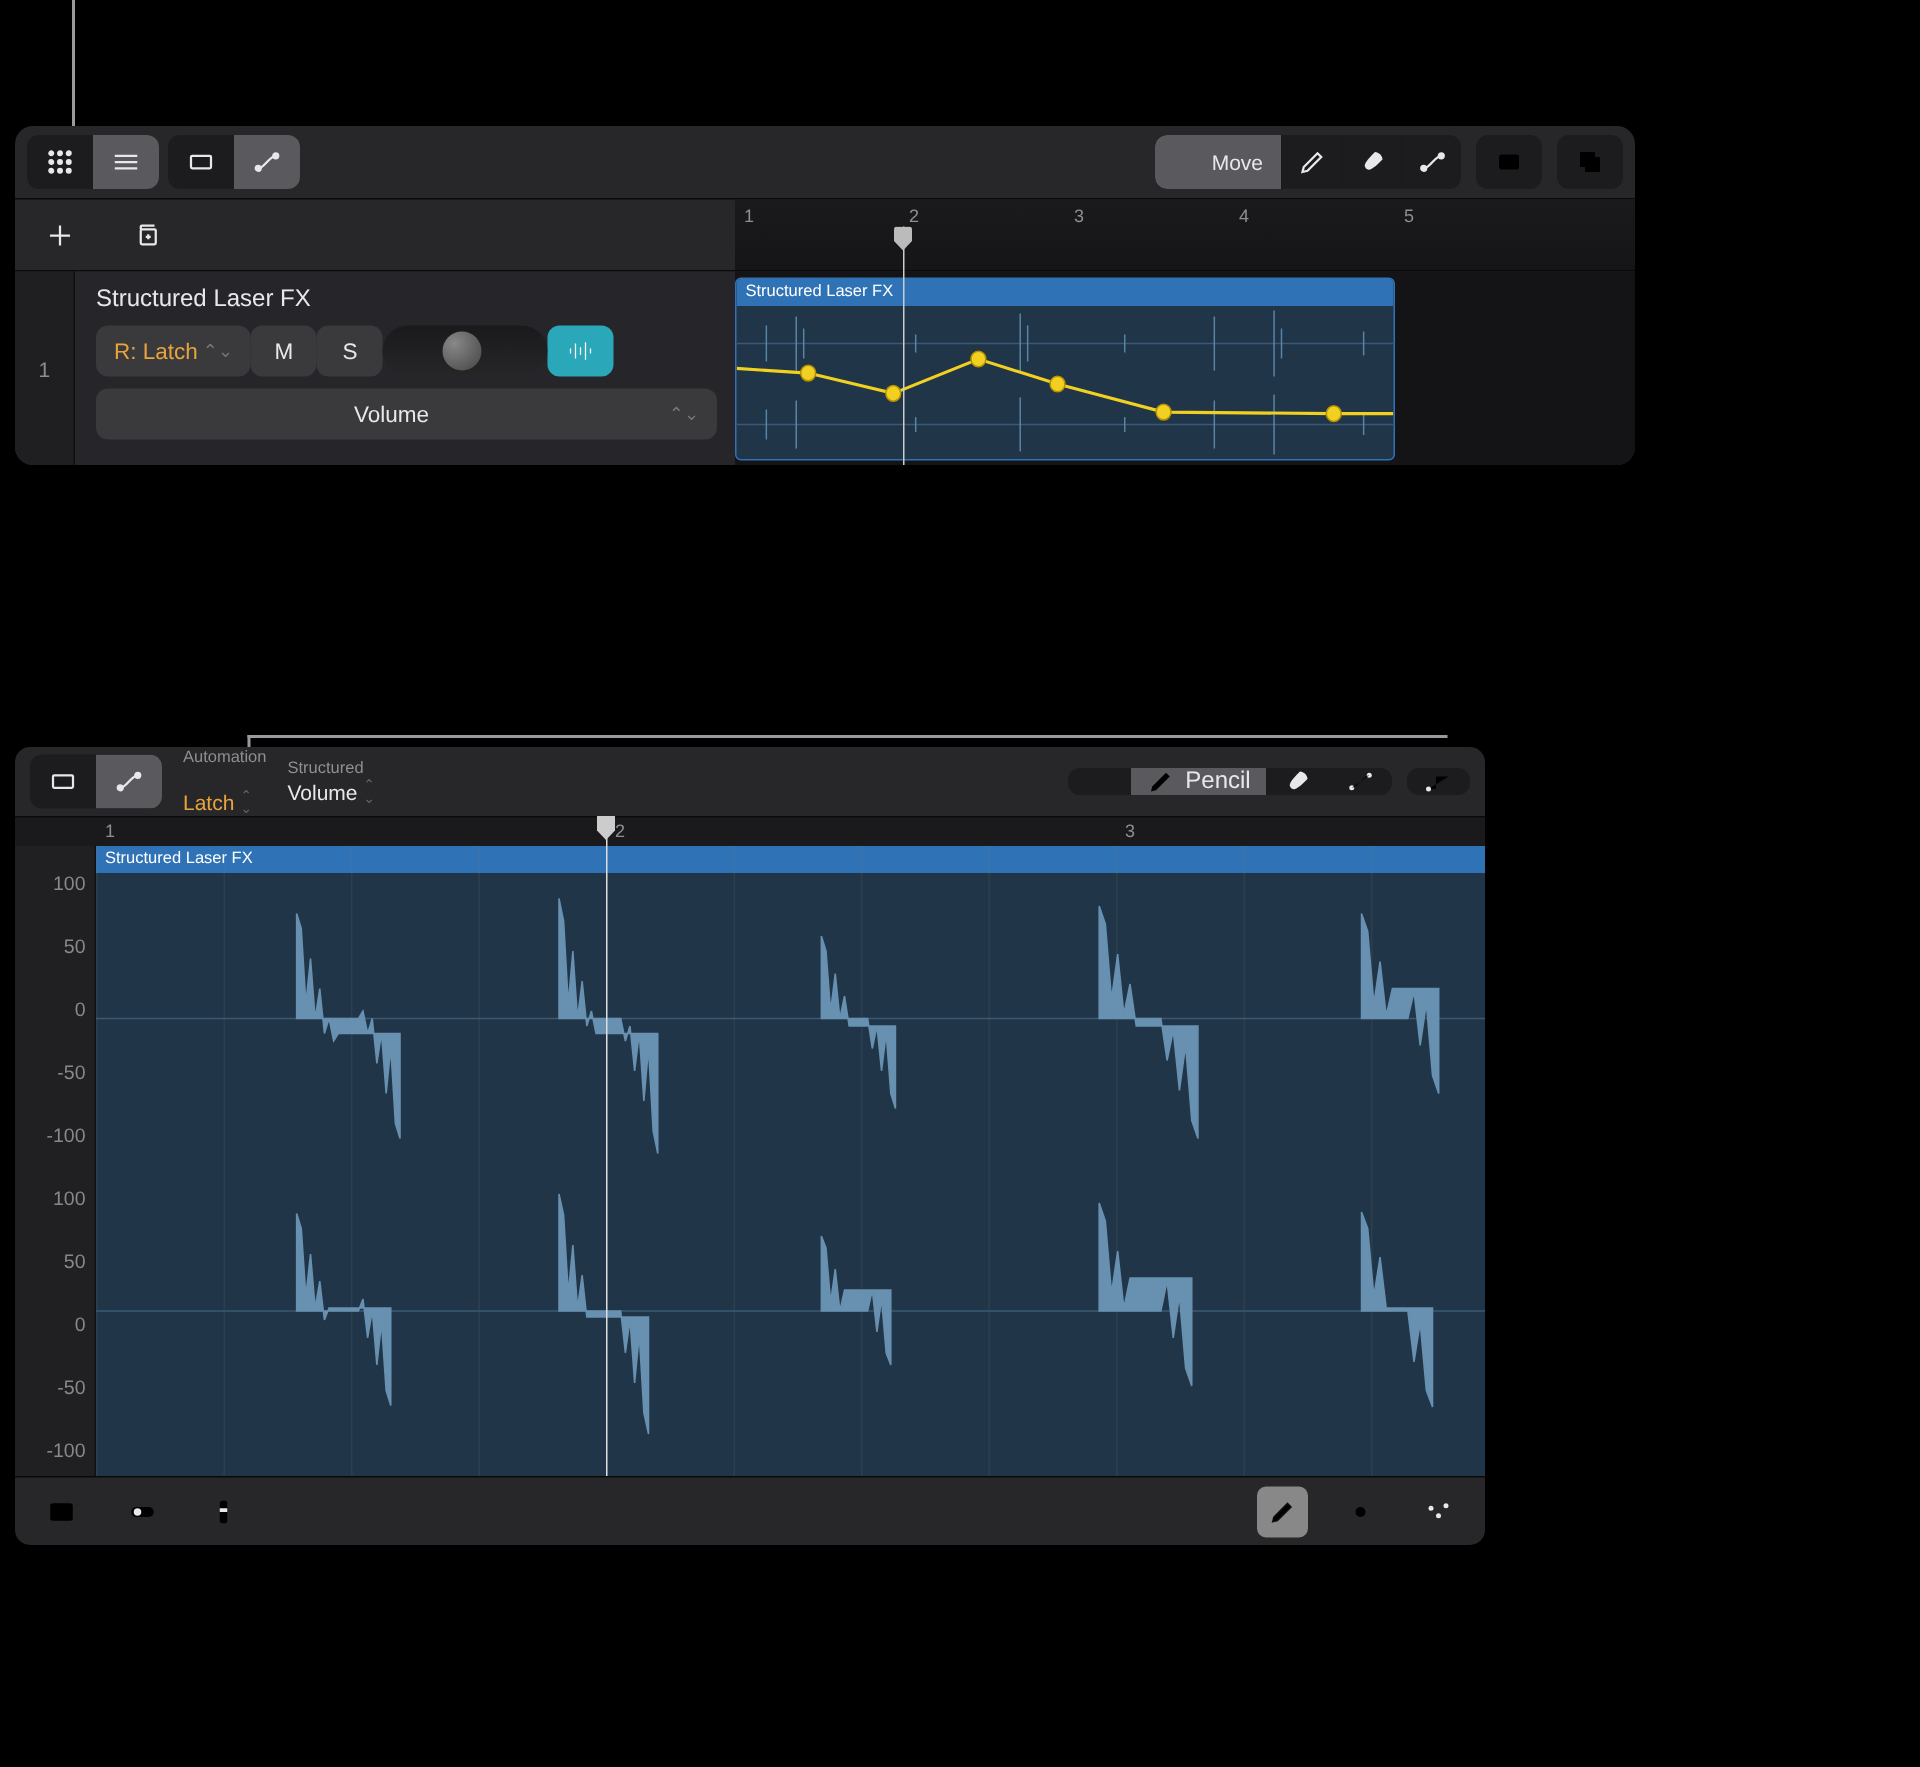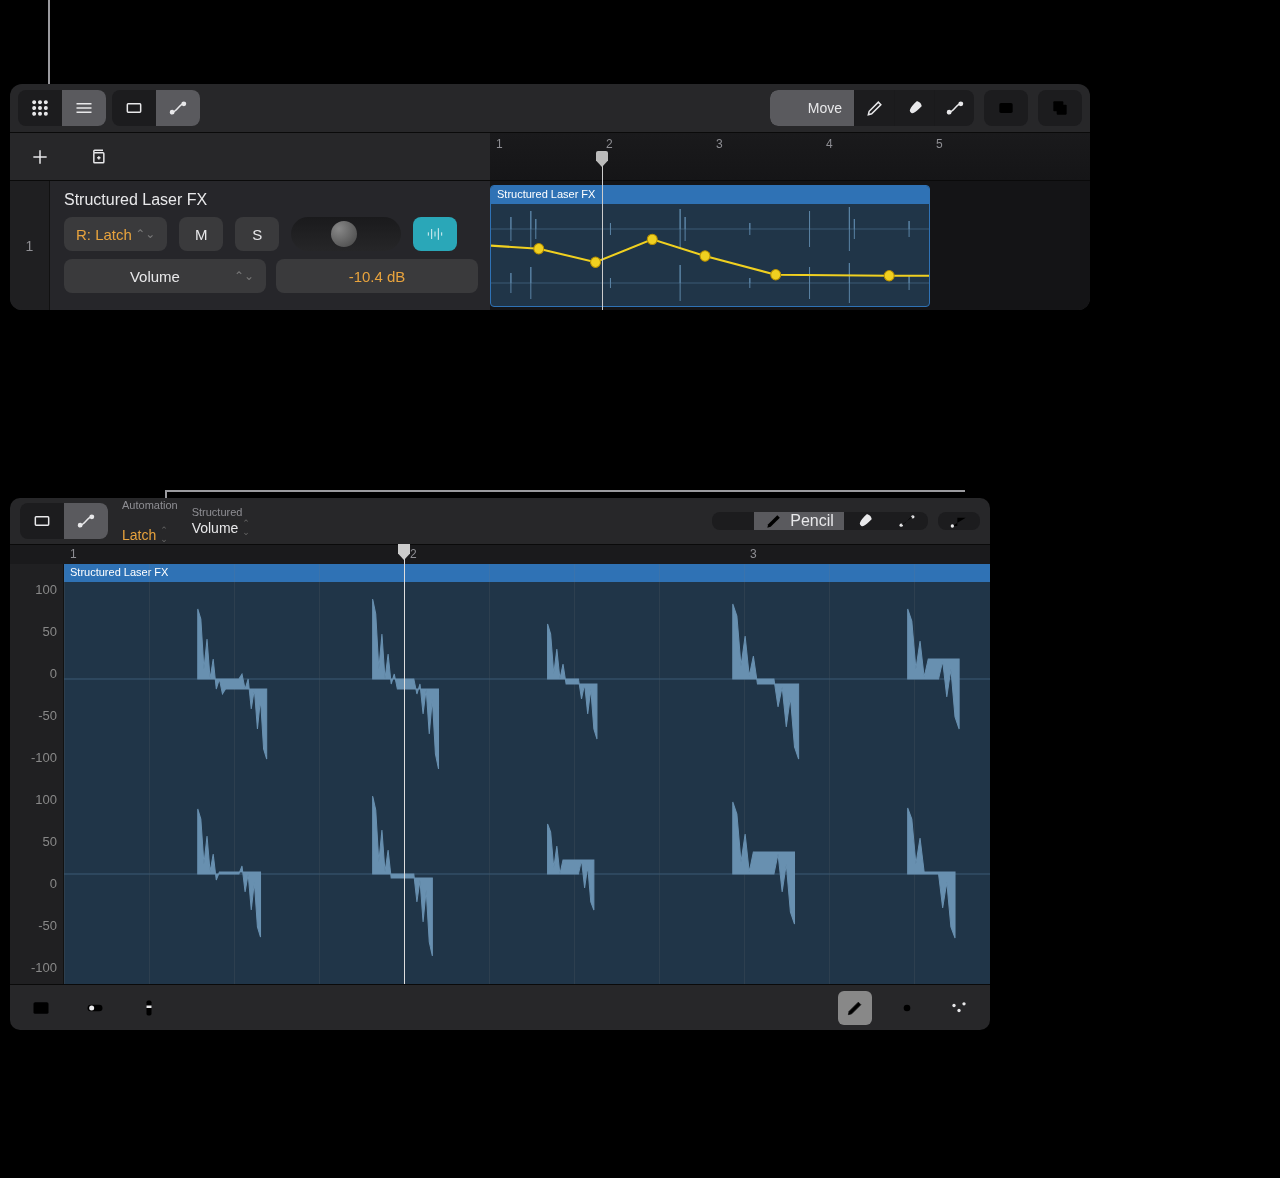--- a/index.html
+++ b/index.html
@@ -90,21 +90,21 @@
     width:40px; display:flex; align-items:center; justify-content:center;
     color: var(--text-dim); font-size:14px; border-right:1px solid #111;
     background:#1f1f21;
   }
   .track-header {
     width: 440px; padding: 10px 12px 10px 14px;
     background:#26262a;
     display:flex; flex-direction:column; gap:8px;
   }
   .track-title { font-size:16px; color: var(--text-light); }
-  .track-row1 { display:flex; align-items:center; gap:12px; }
+  .track-row1 { display:flex; align-items:center; gap:0; }
   .pill {
     height:34px; border-radius:8px; background: var(--bg-button);
     display:flex; align-items:center; justify-content:center;
     font-size:15px; padding:0 12px;
   }
   .pill.orange { color: var(--accent-orange); }
   .pill.wide { flex:1; justify-content:space-between; color:var(--text-light); }
   .pill .chev { color:#777; font-size:12px; }
   .ms-btn { width:44px; }
   .vol-knob {
@@ -374,21 +374,20 @@
               <line x1="20" y1="10" x2="20" y2="14"></line>
           </svg>
         </div>
       </div>
       <div class="track-row2">
         <div class="pill wide">
           <span></span>
           <span>Volume</span>
           <span class="chev">⌃⌄</span>
         </div>
-        <div class="pill db-readout">-10.4 dB</div>
       </div>
     </div>
 
     <div class="timeline">
       <div class="region">
         <div class="region-header">Structured Laser FX</div>
 
         <svg class="waveform" viewBox="0 0 440 50" preserveAspectRatio="none">
           <g stroke="#5a84a6" stroke-width="1">
             <path d="M0 25 h440" stroke="#3a5a74"></path>

